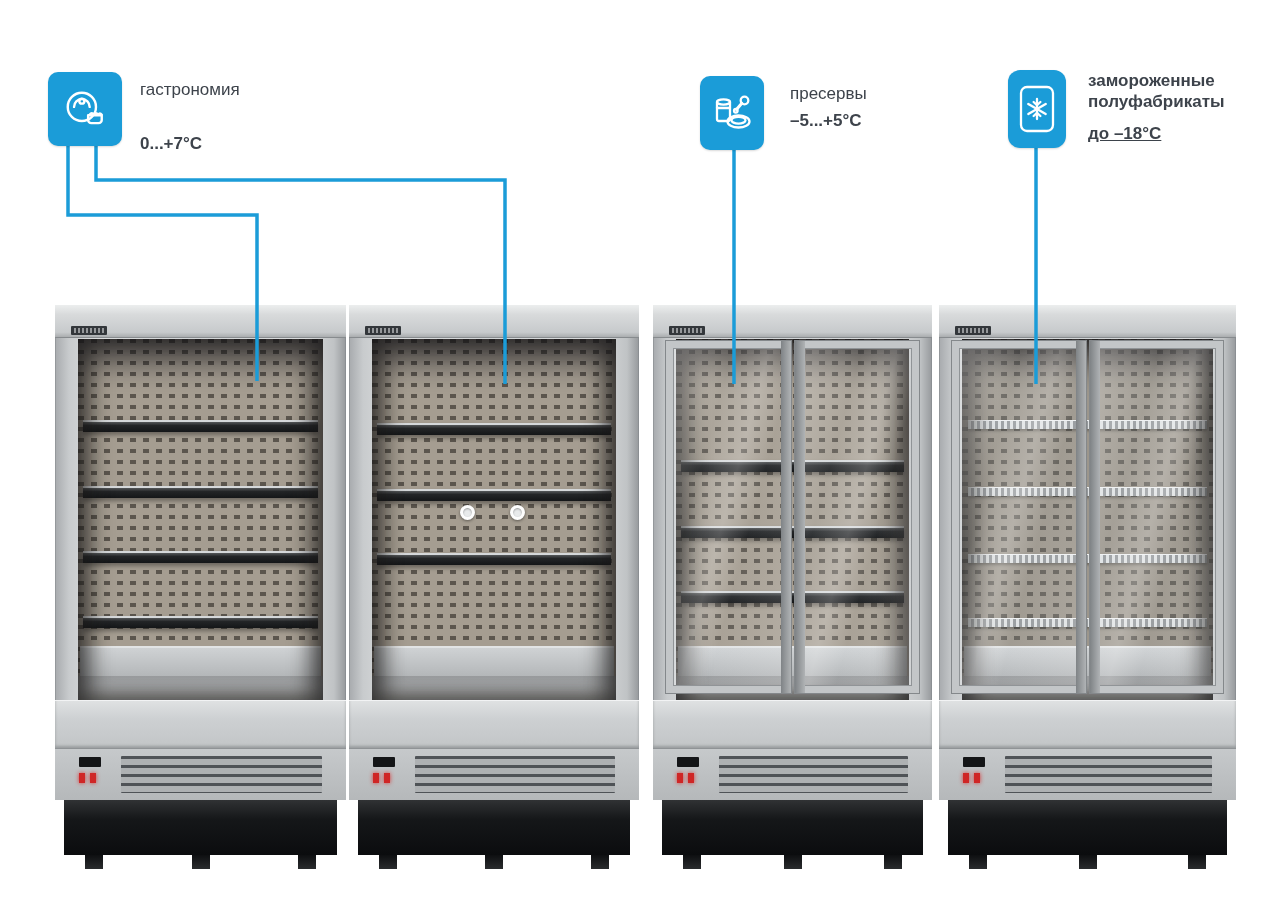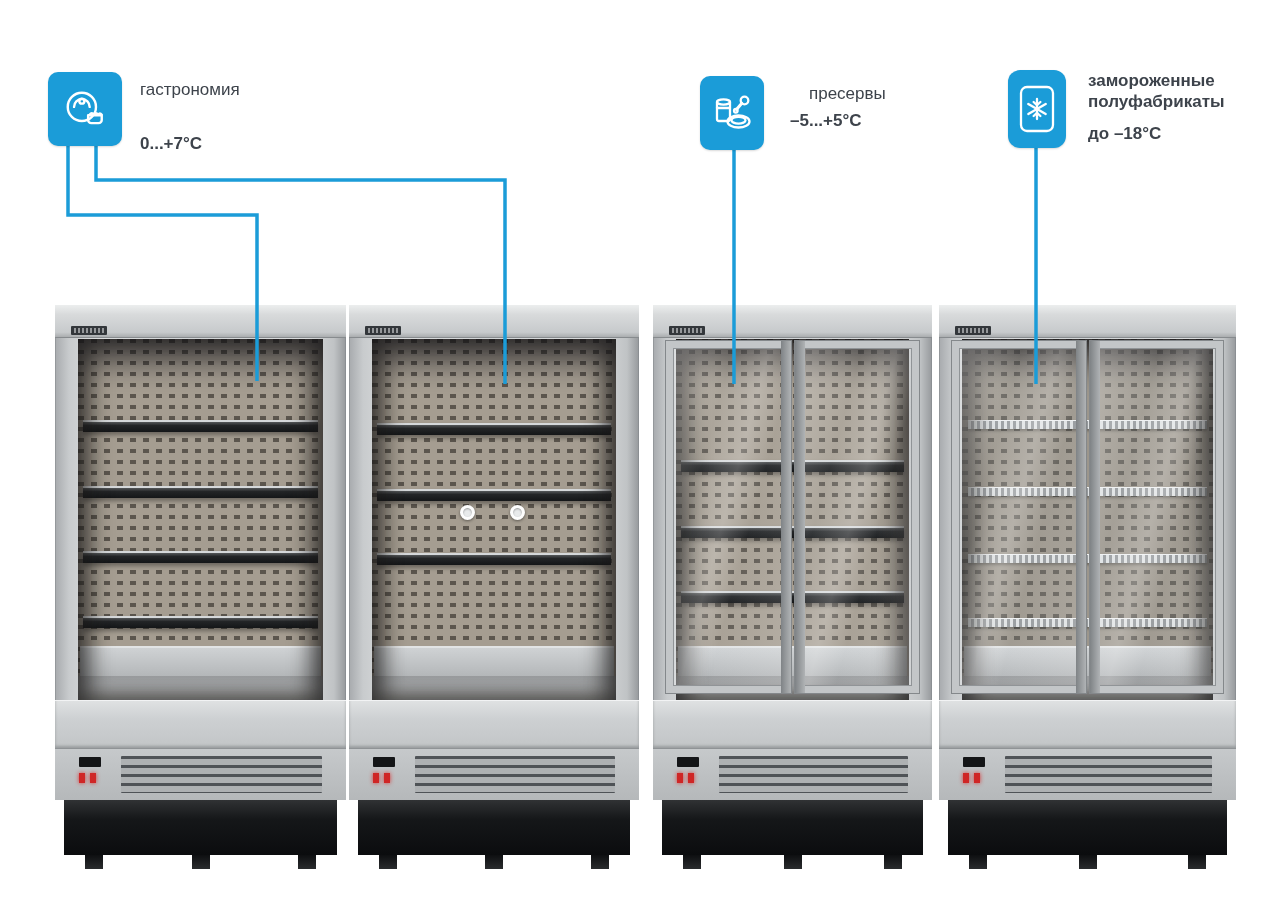--- a/index.html
+++ b/index.html
@@ -14,24 +14,24 @@
            box-shadow:0 1px 2px rgba(0,0,0,.15); }
   .badge svg { display:block; }
   .badge1 { left:48px;  top:72px; width:74px; height:74px; }
   .badge2 { left:700px; top:76px; width:64px; height:74px; }
   .badge3 { left:1008px;top:70px; width:58px; height:78px; border-radius:12px; }
 
   .note-label { position:absolute; font-size:17px; line-height:21px; z-index:20; }
   .note-temp  { position:absolute; font-size:17px; font-weight:700; z-index:20; }
   .lab1 { left:140px; top:79px; }
   .tmp1 { left:140px; top:134px; }
-  .lab2 { left:790px; top:83px;margin-left:19px; }
+  .lab2 { left:790px; top:83px; }
   .tmp2 { left:790px; top:111px; }
   .lab3 { left:1088px; top:70px; width:200px; font-weight:700; }
-  .tmp3 { left:1088px; top:124px; }
+  .tmp3 { left:1088px; top:124px;text-decoration:underline; }
 
   
   .connectors { position:absolute; left:0; top:0; z-index:10; }
   .connectors polyline { fill:none; stroke:var(--accent); stroke-width:3.5; }
 
   
   .cabinet { position:absolute; top:305px; height:570px; z-index:1; }
   .cab1 { left:55px;  width:291px; }
   .cab2 { left:349px; width:290px; }
   .cab3 { left:653px; width:279px; }

